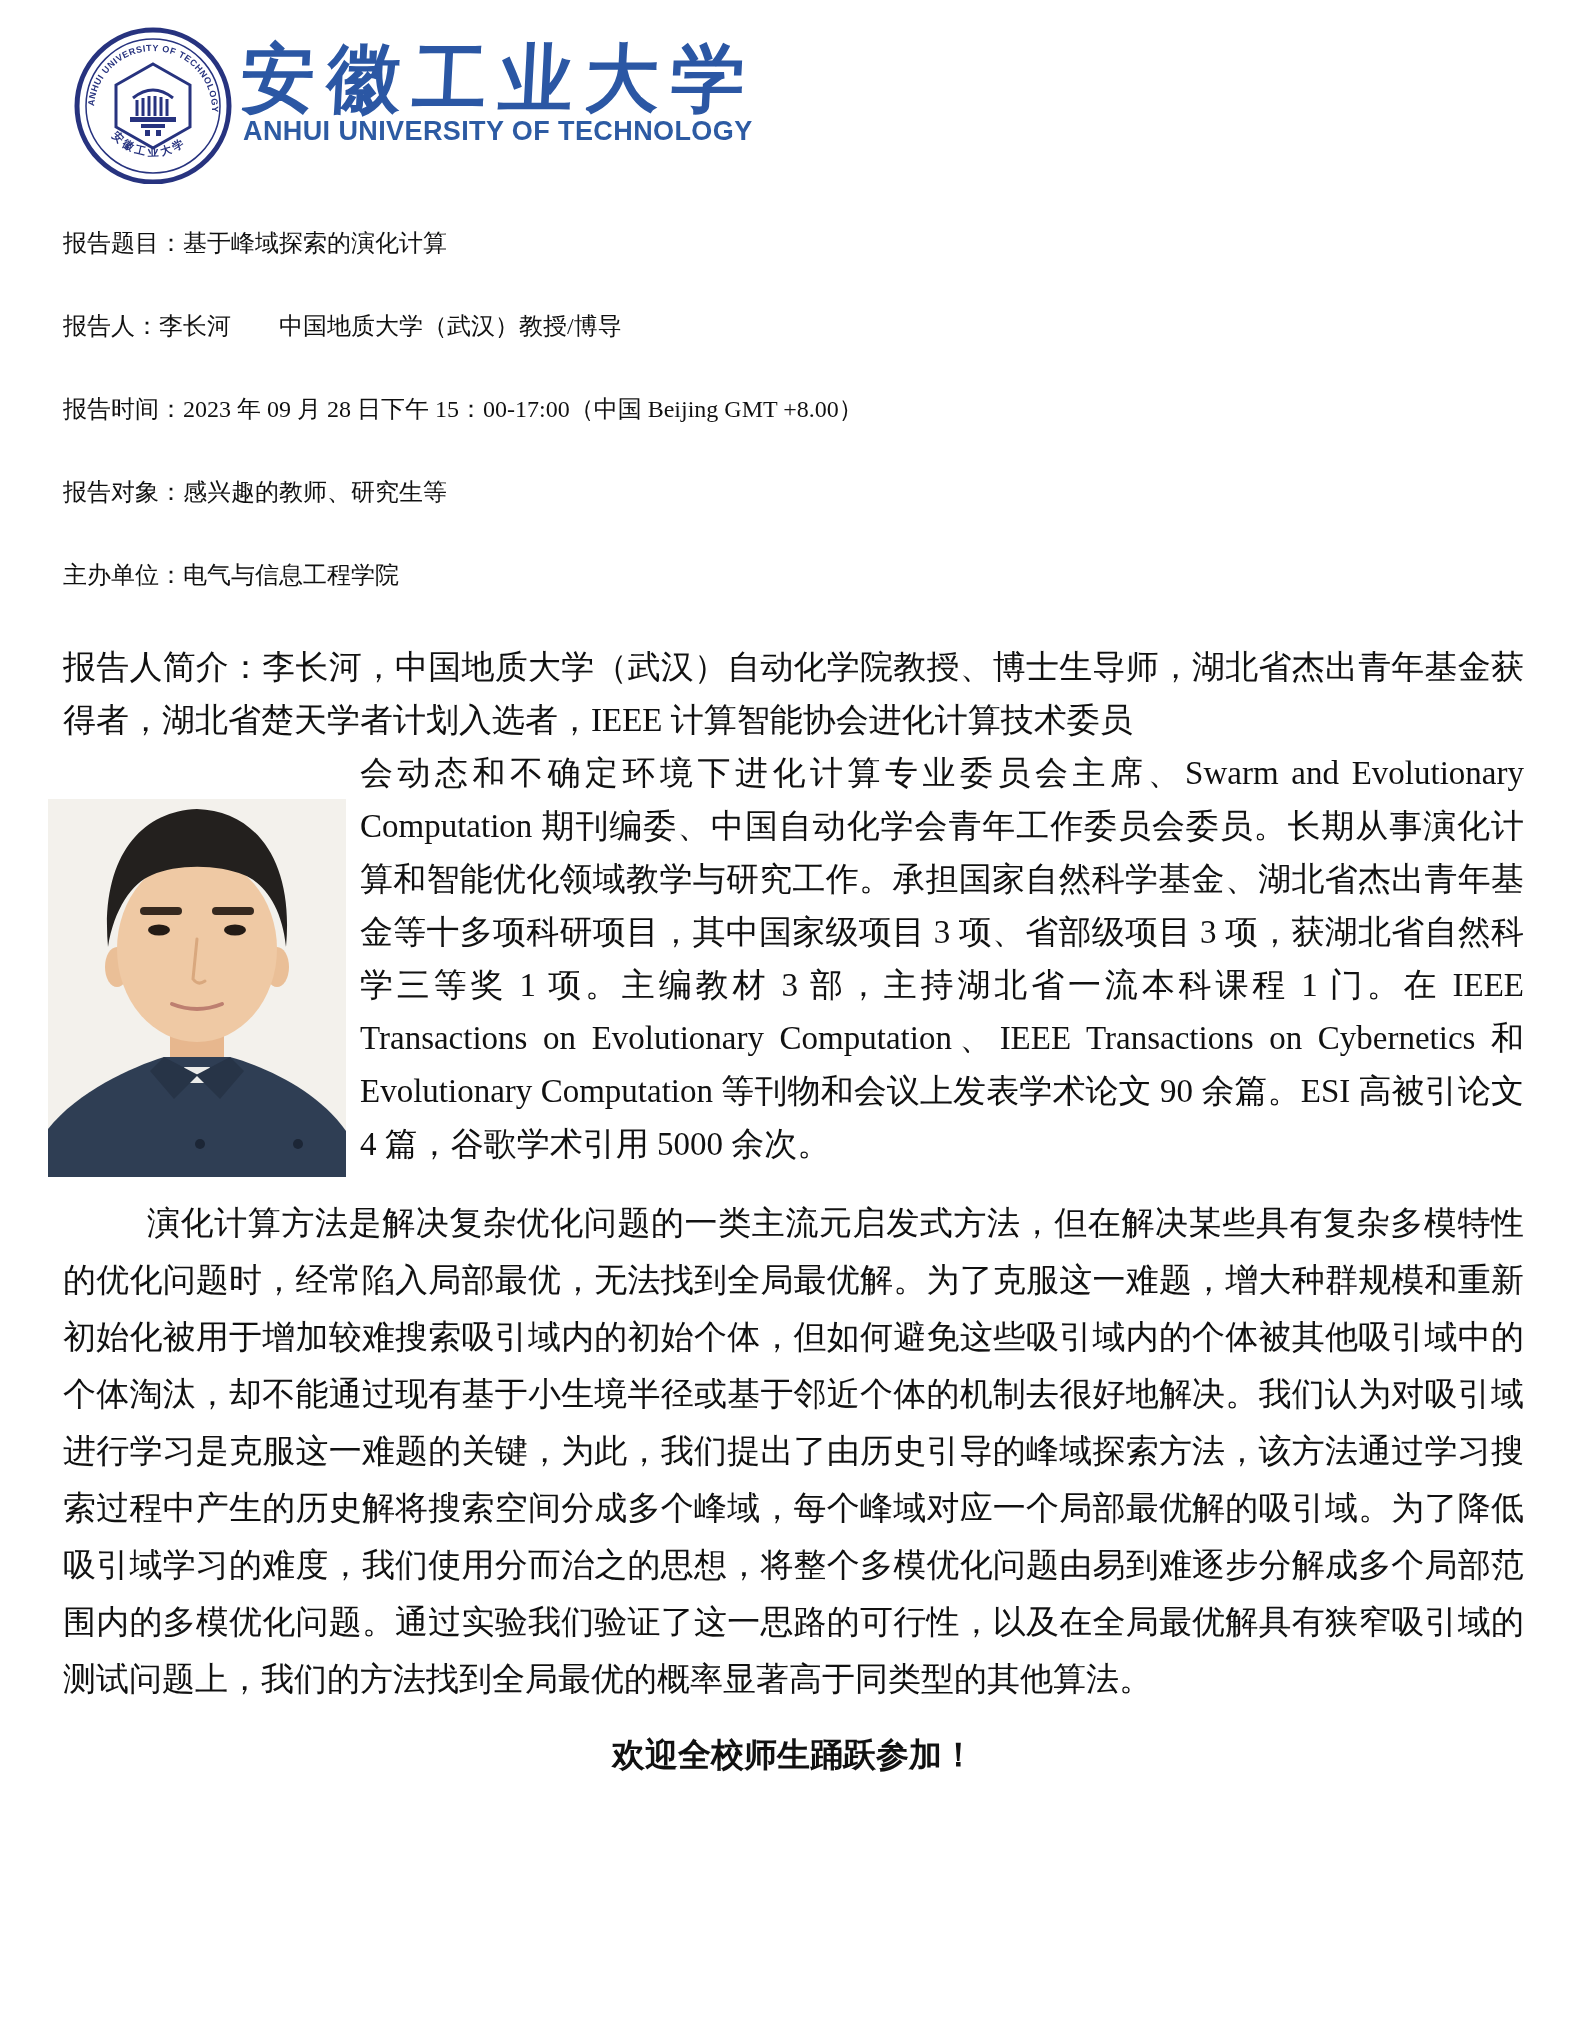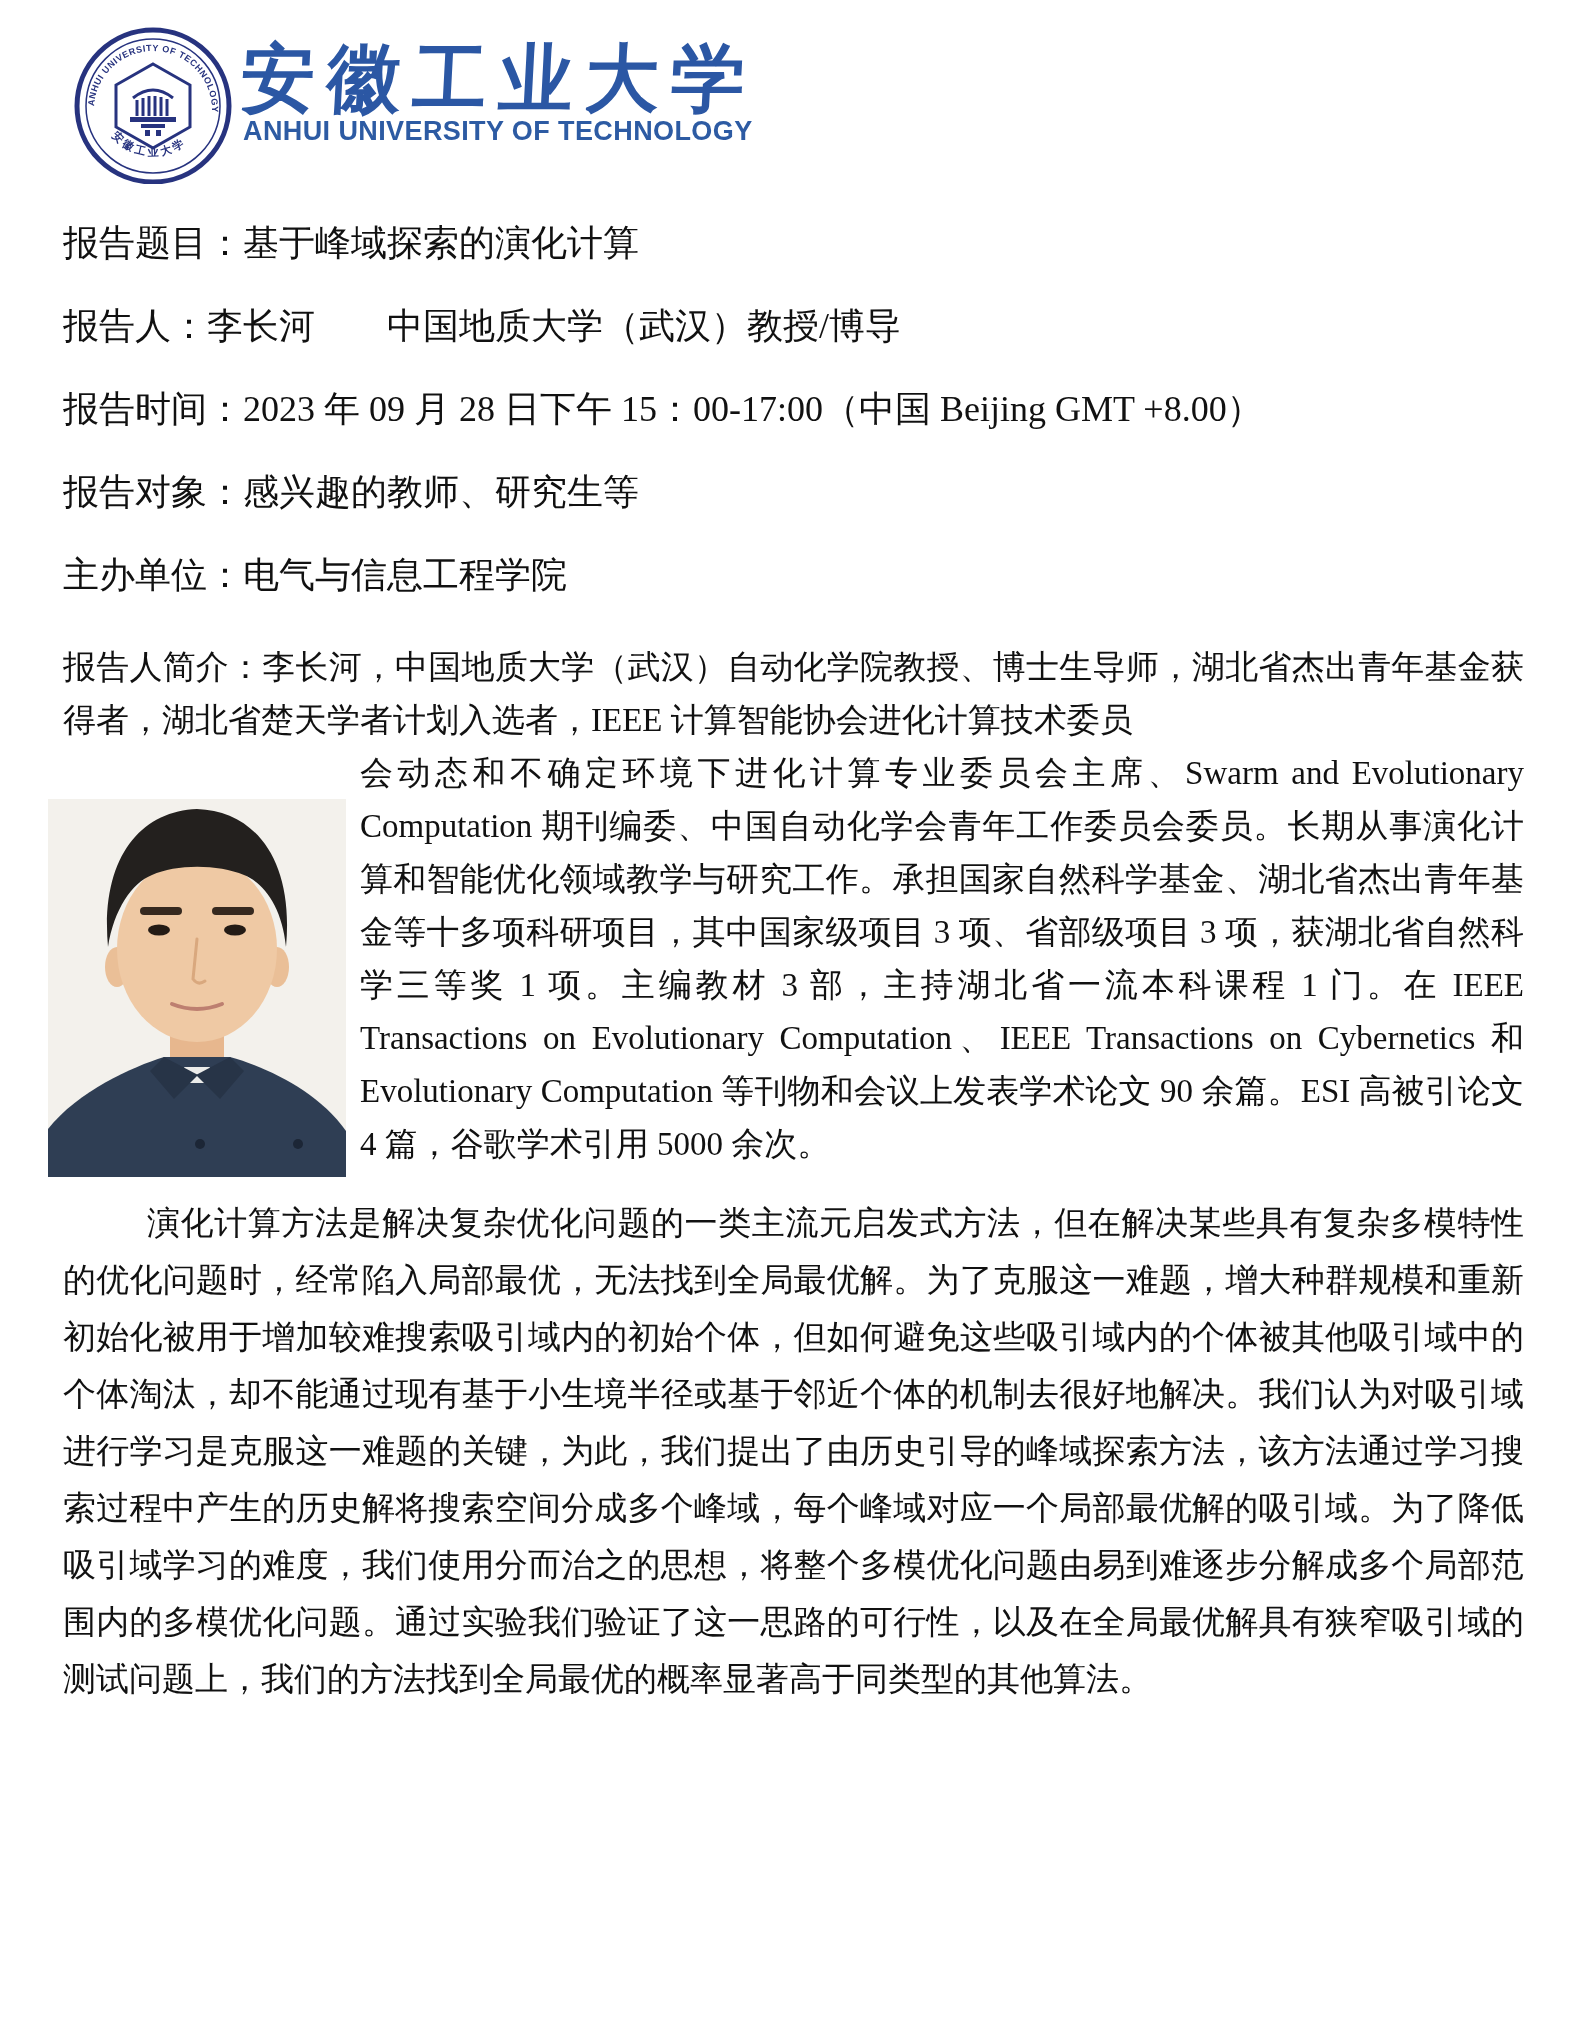--- a/index.html
+++ b/index.html
@@ -25,21 +25,21 @@
   .en-name {
     position: absolute; left: 180px; top: 116px;
     font-family: "Liberation Sans", "DejaVu Sans", sans-serif;
     font-size: 27px; font-weight: 700; letter-spacing: 0.4px;
     color: #2d5ba3; white-space: nowrap;
   }
 
   
   .info { margin-top: 17px; }
   .info p {
-    font-size: 36px; line-height: 34px;
+    font-size: 24px; line-height: 34px;
     margin-bottom: 49px; white-space: nowrap; margin-top: 36px;
   }
 
   
   .bio { position: relative; margin-top: 34px; }
   .bio-intro {
     font-size: 33px; line-height: 53px;
     text-align: justify; text-justify: inter-ideograph;
   }
   .bio-wrapped {
@@ -134,14 +134,15 @@
       <path d="M182,258 L148,276 L172,300 L196,272 Z" fill="#273447"></path>
       <circle cx="152" cy="345" r="5" fill="#1c2636"></circle>
       <circle cx="250" cy="345" r="5" fill="#1c2636"></circle>
     </svg>
 
     <p class="bio-wrapped">会动态和不确定环境下进化计算专业委员会主席、Swarm and Evolutionary Computation 期刊编委、中国自动化学会青年工作委员会委员。长期从事演化计算和智能优化领域教学与研究工作。承担国家自然科学基金、湖北省杰出青年基金等十多项科研项目，其中国家级项目 3 项、省部级项目 3 项，获湖北省自然科学三等奖 1 项。主编教材 3 部，主持湖北省一流本科课程 1 门。在 IEEE Transactions on Evolutionary Computation、IEEE Transactions on Cybernetics 和 Evolutionary Computation 等刊物和会议上发表学术论文 90 余篇。ESI 高被引论文 4 篇，谷歌学术引用 5000 余次。</p>
   </div>
 
   <p class="content-paragraph">演化计算方法是解决复杂优化问题的一类主流元启发式方法，但在解决某些具有复杂多模特性的优化问题时，经常陷入局部最优，无法找到全局最优解。为了克服这一难题，增大种群规模和重新初始化被用于增加较难搜索吸引域内的初始个体，但如何避免这些吸引域内的个体被其他吸引域中的个体淘汰，却不能通过现有基于小生境半径或基于邻近个体的机制去很好地解决。我们认为对吸引域进行学习是克服这一难题的关键，为此，我们提出了由历史引导的峰域探索方法，该方法通过学习搜索过程中产生的历史解将搜索空间分成多个峰域，每个峰域对应一个局部最优解的吸引域。为了降低吸引域学习的难度，我们使用分而治之的思想，将整个多模优化问题由易到难逐步分解成多个局部范围内的多模优化问题。通过实验我们验证了这一思路的可行性，以及在全局最优解具有狭窄吸引域的测试问题上，我们的方法找到全局最优的概率显著高于同类型的其他算法。</p>
 
+  <p class="closing">欢迎全校师生踊跃参加！</p>
 
 </div>
 
 </body></html>

